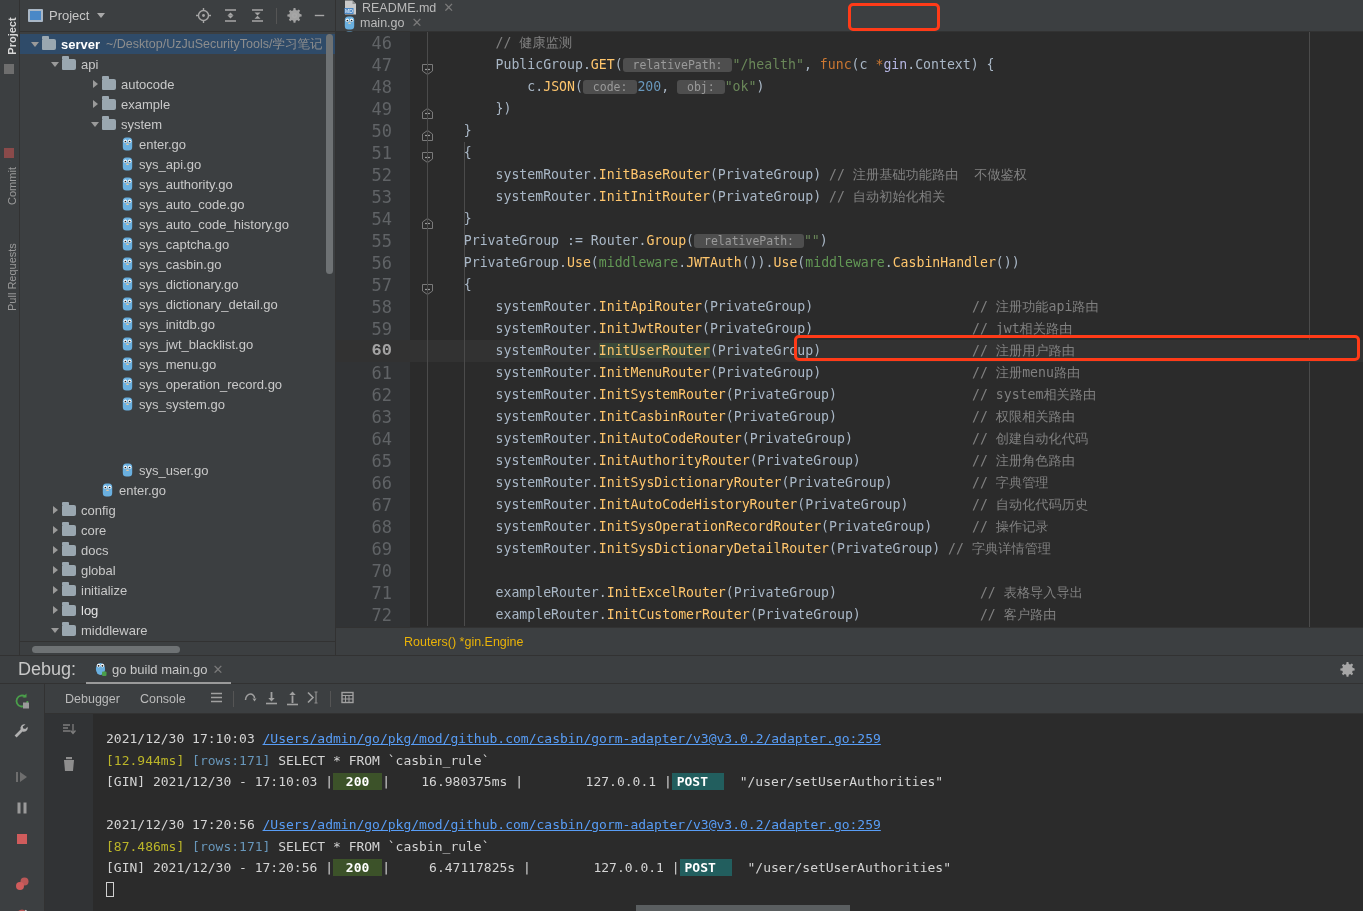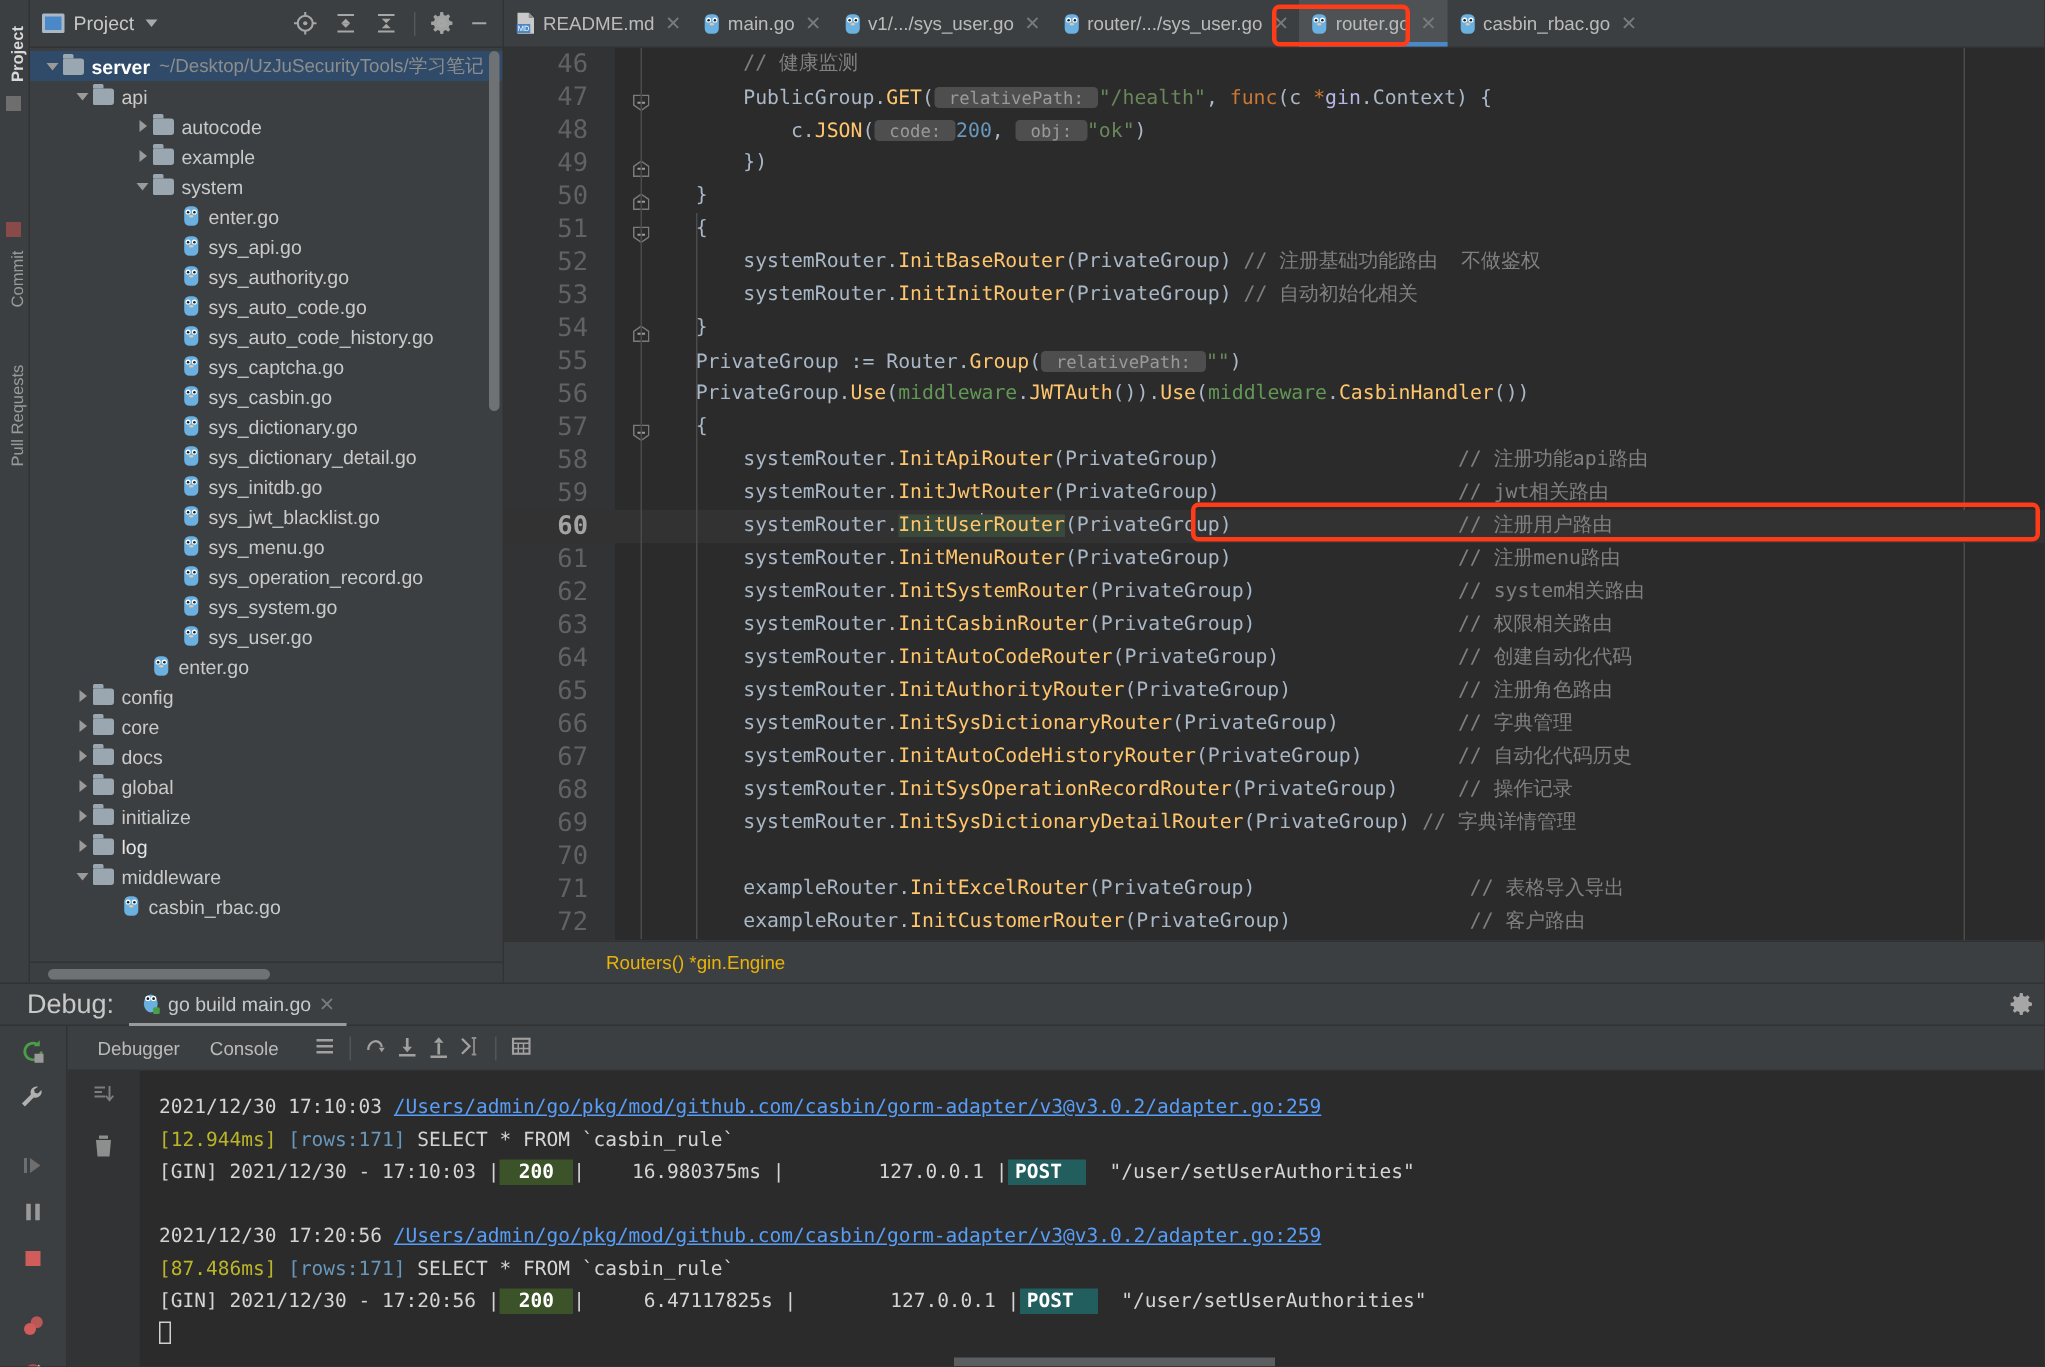--- a/index.html
+++ b/index.html
@@ -106,20 +106,21 @@
   .tree-hscroll {
     position: absolute; left: 12px; top: 4px; width: 148px; height: 7px;
     background: #6e7274; border-radius: 4px;
   }
 
   
   .tabbar {
     position: absolute; left: 336px; top: 0; right: 0; height: 32px;
     background: #3c3f41; display: flex; align-items: stretch;
     border-bottom: 1px solid #323232;
+    flex-direction: column;
   }
   .tab {
     display: flex; align-items: center; gap: 5px;
     padding: 0 7px 0 8px; font-size: 12.5px; color: #bbbbbb;
     position: relative; cursor: default;
   }
   .tab.active { background: #4e5254; }
   .tab.active:after {
     content: ""; position: absolute; left: 0; right: 0; bottom: 0; height: 3px;
     background: #4a88c7;
@@ -146,21 +147,21 @@
   }
   .cline {
     position: relative; height: 22px; line-height: 22px; white-space: pre;
   }
   .cline.hl { background: #323232; }
   .lno {
     position: absolute; left: 0; width: 56px; text-align: right;
     color: #606366; font-family: "DejaVu Sans Mono", "Liberation Mono", monospace;
     font-size: 17px;
   }
-  .lno.cur { color: #a4a3a3; font-weight: bold; }
+  .lno.cur { color: #a4a3a3; font-weight: bold; font-family: Liberation Mono, monospace; }
   .fold {
     position: absolute; left: 86px; top: 6px; width: 11px; height: 11px;
   }
   .vbar {
     position: absolute; top: 0; bottom: 0; width: 1px; background: #4b4b4b;
   }
   .ctext { position: absolute; left: 96px; top: 0; }
 
   .k-kw { color: #cc7832; }
   .k-fn { color: #ffc66d; }
@@ -545,21 +546,21 @@
               <rect x="0.8" y="0.5" width="9.4" height="13" rx="3.5" fill="#6ab0e0"></rect>
               <circle cx="3.4" cy="4.3" r="1.7" fill="#ffffff"></circle>
               <circle cx="7.6" cy="4.3" r="1.7" fill="#ffffff"></circle>
               <circle cx="3.4" cy="4.5" r="0.85" fill="#16212b"></circle>
               <circle cx="7.6" cy="4.5" r="0.85" fill="#16212b"></circle>
               <ellipse cx="5.5" cy="7.2" rx="1.5" ry="0.8" fill="#e8c8a0"></ellipse>
             </svg>
           </span>
           <span class="tlabel">sys_system.go</span>
         </div>
-        <div class="tnode" style="padding-left: 88px;">
+        <div class="tnode" style="padding-left: 88px; margin-top: 46px;">
           <span class="tw"></span>
           <span class="gofile">
             <svg width="11" height="14" viewBox="0 0 11 14">
               <rect x="0.8" y="0.5" width="9.4" height="13" rx="3.5" fill="#6ab0e0"></rect>
               <circle cx="3.4" cy="4.3" r="1.7" fill="#ffffff"></circle>
               <circle cx="7.6" cy="4.3" r="1.7" fill="#ffffff"></circle>
               <circle cx="3.4" cy="4.5" r="0.85" fill="#16212b"></circle>
               <circle cx="7.6" cy="4.5" r="0.85" fill="#16212b"></circle>
               <ellipse cx="5.5" cy="7.2" rx="1.5" ry="0.8" fill="#e8c8a0"></ellipse>
             </svg>

